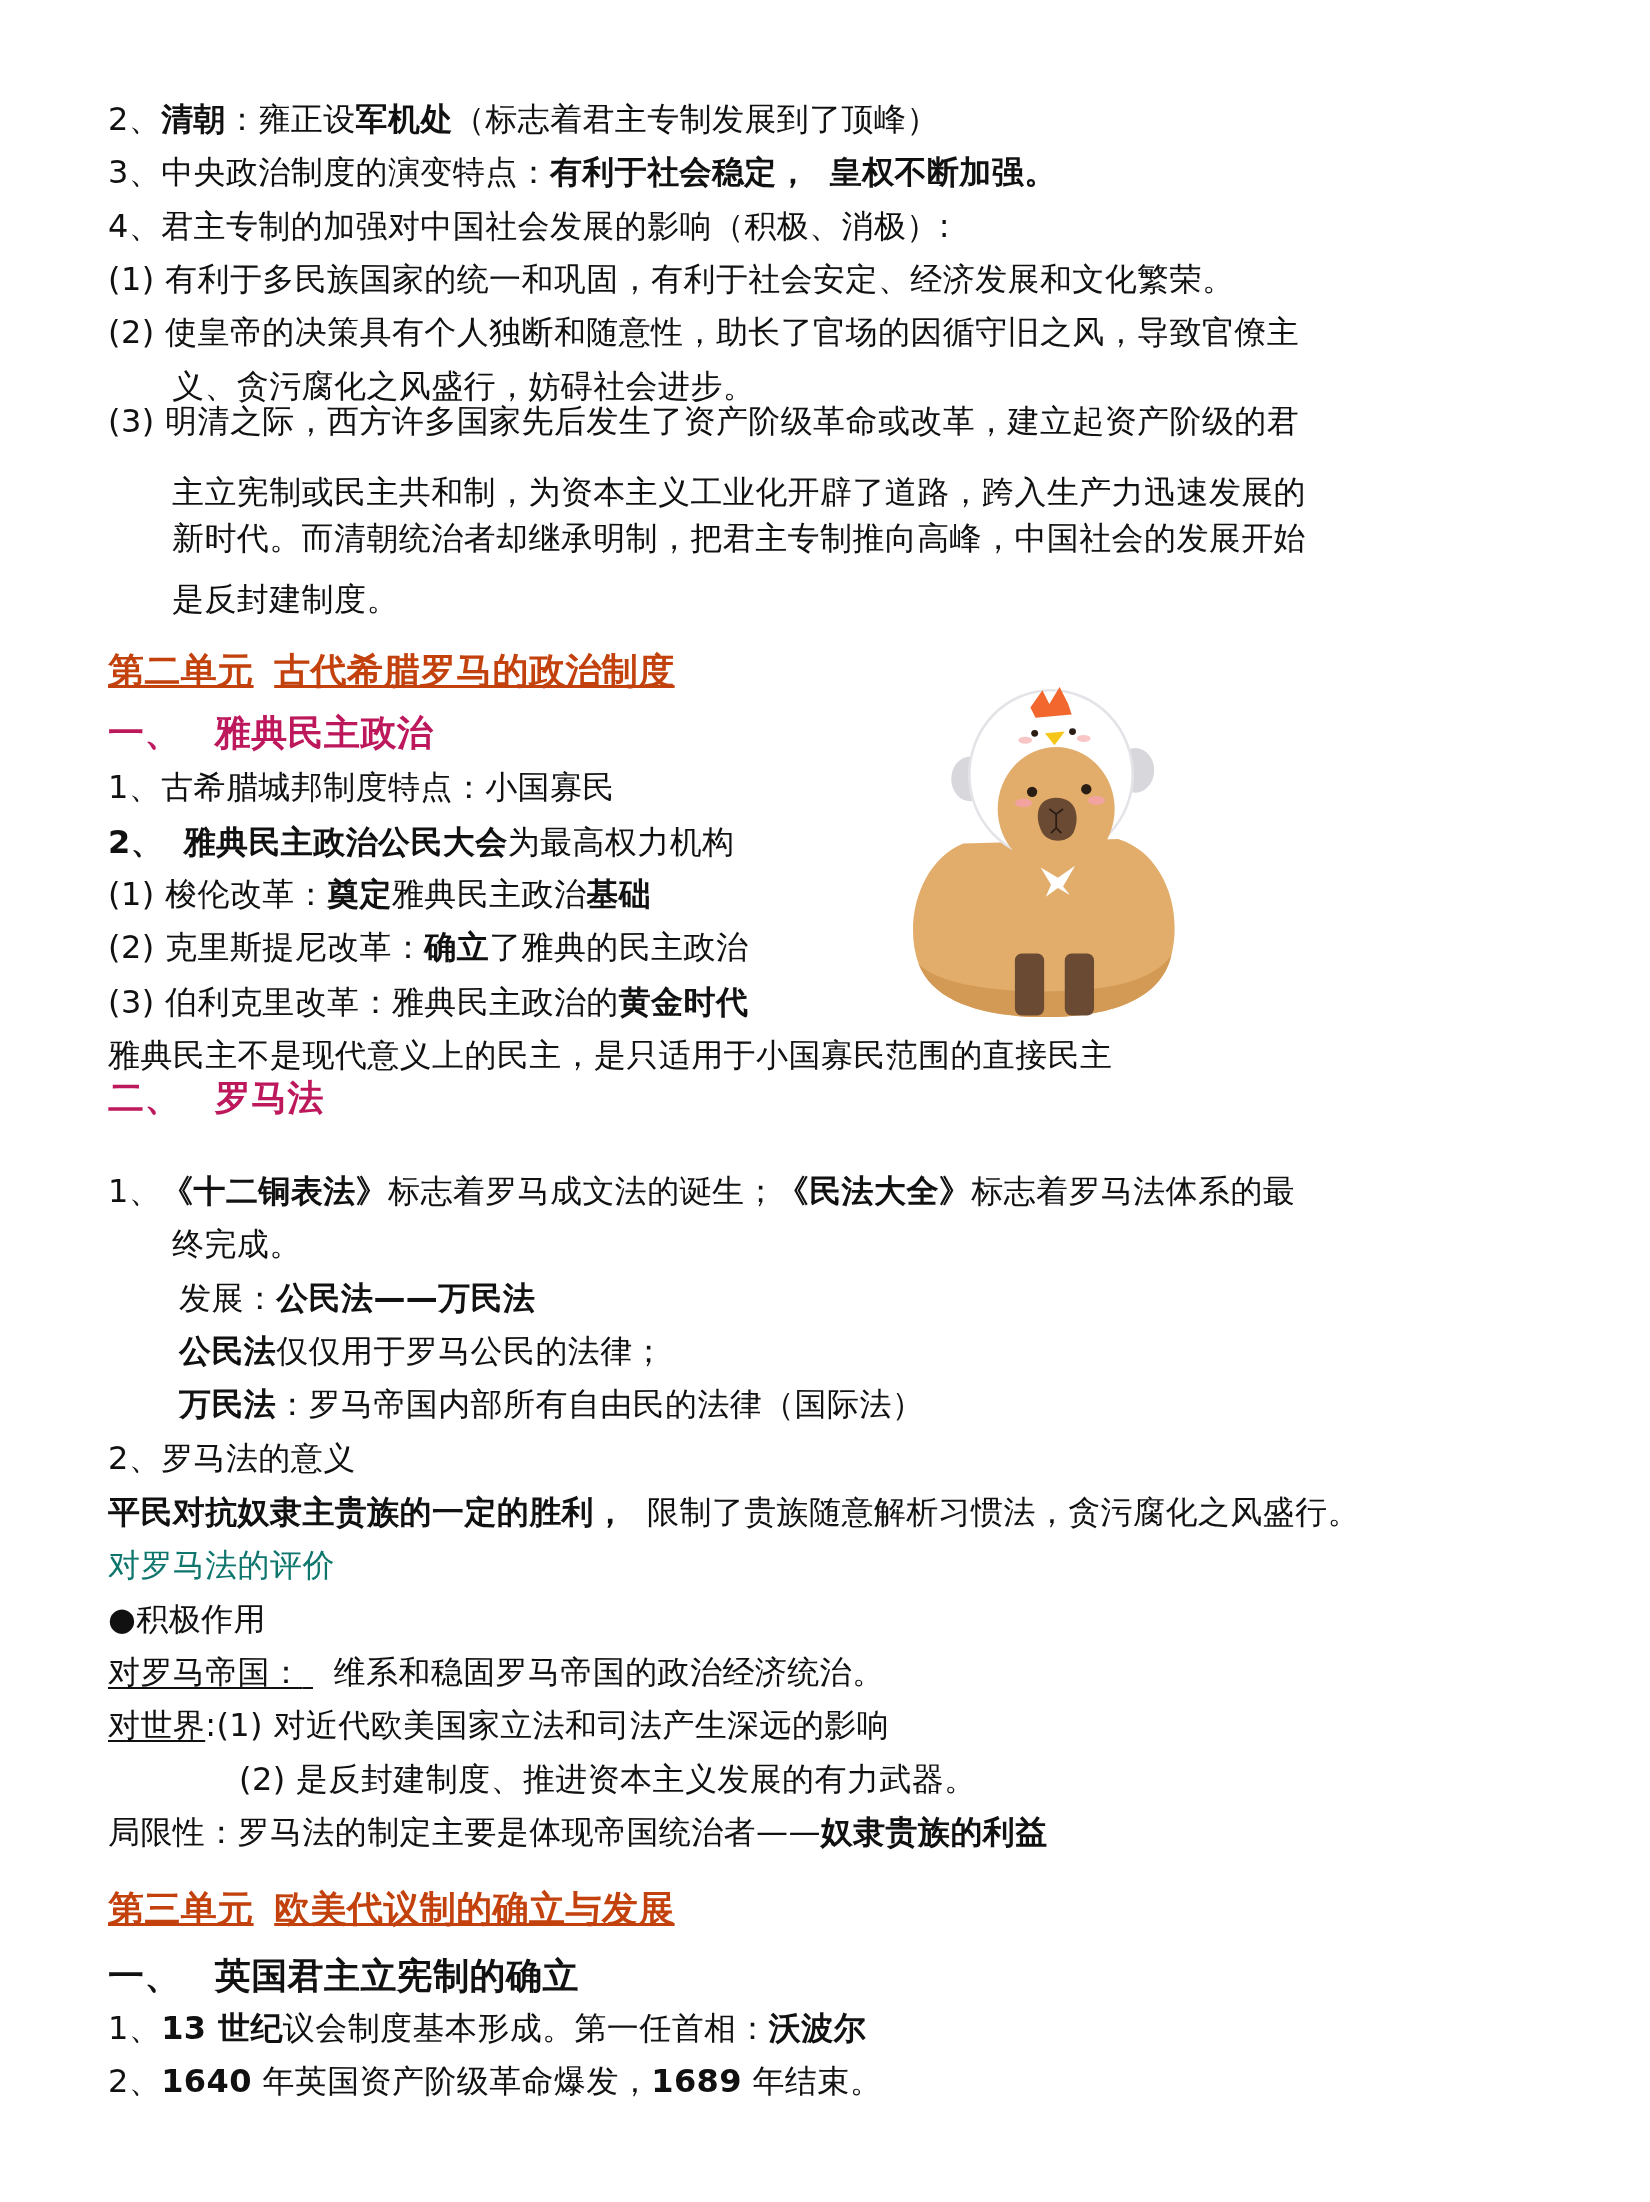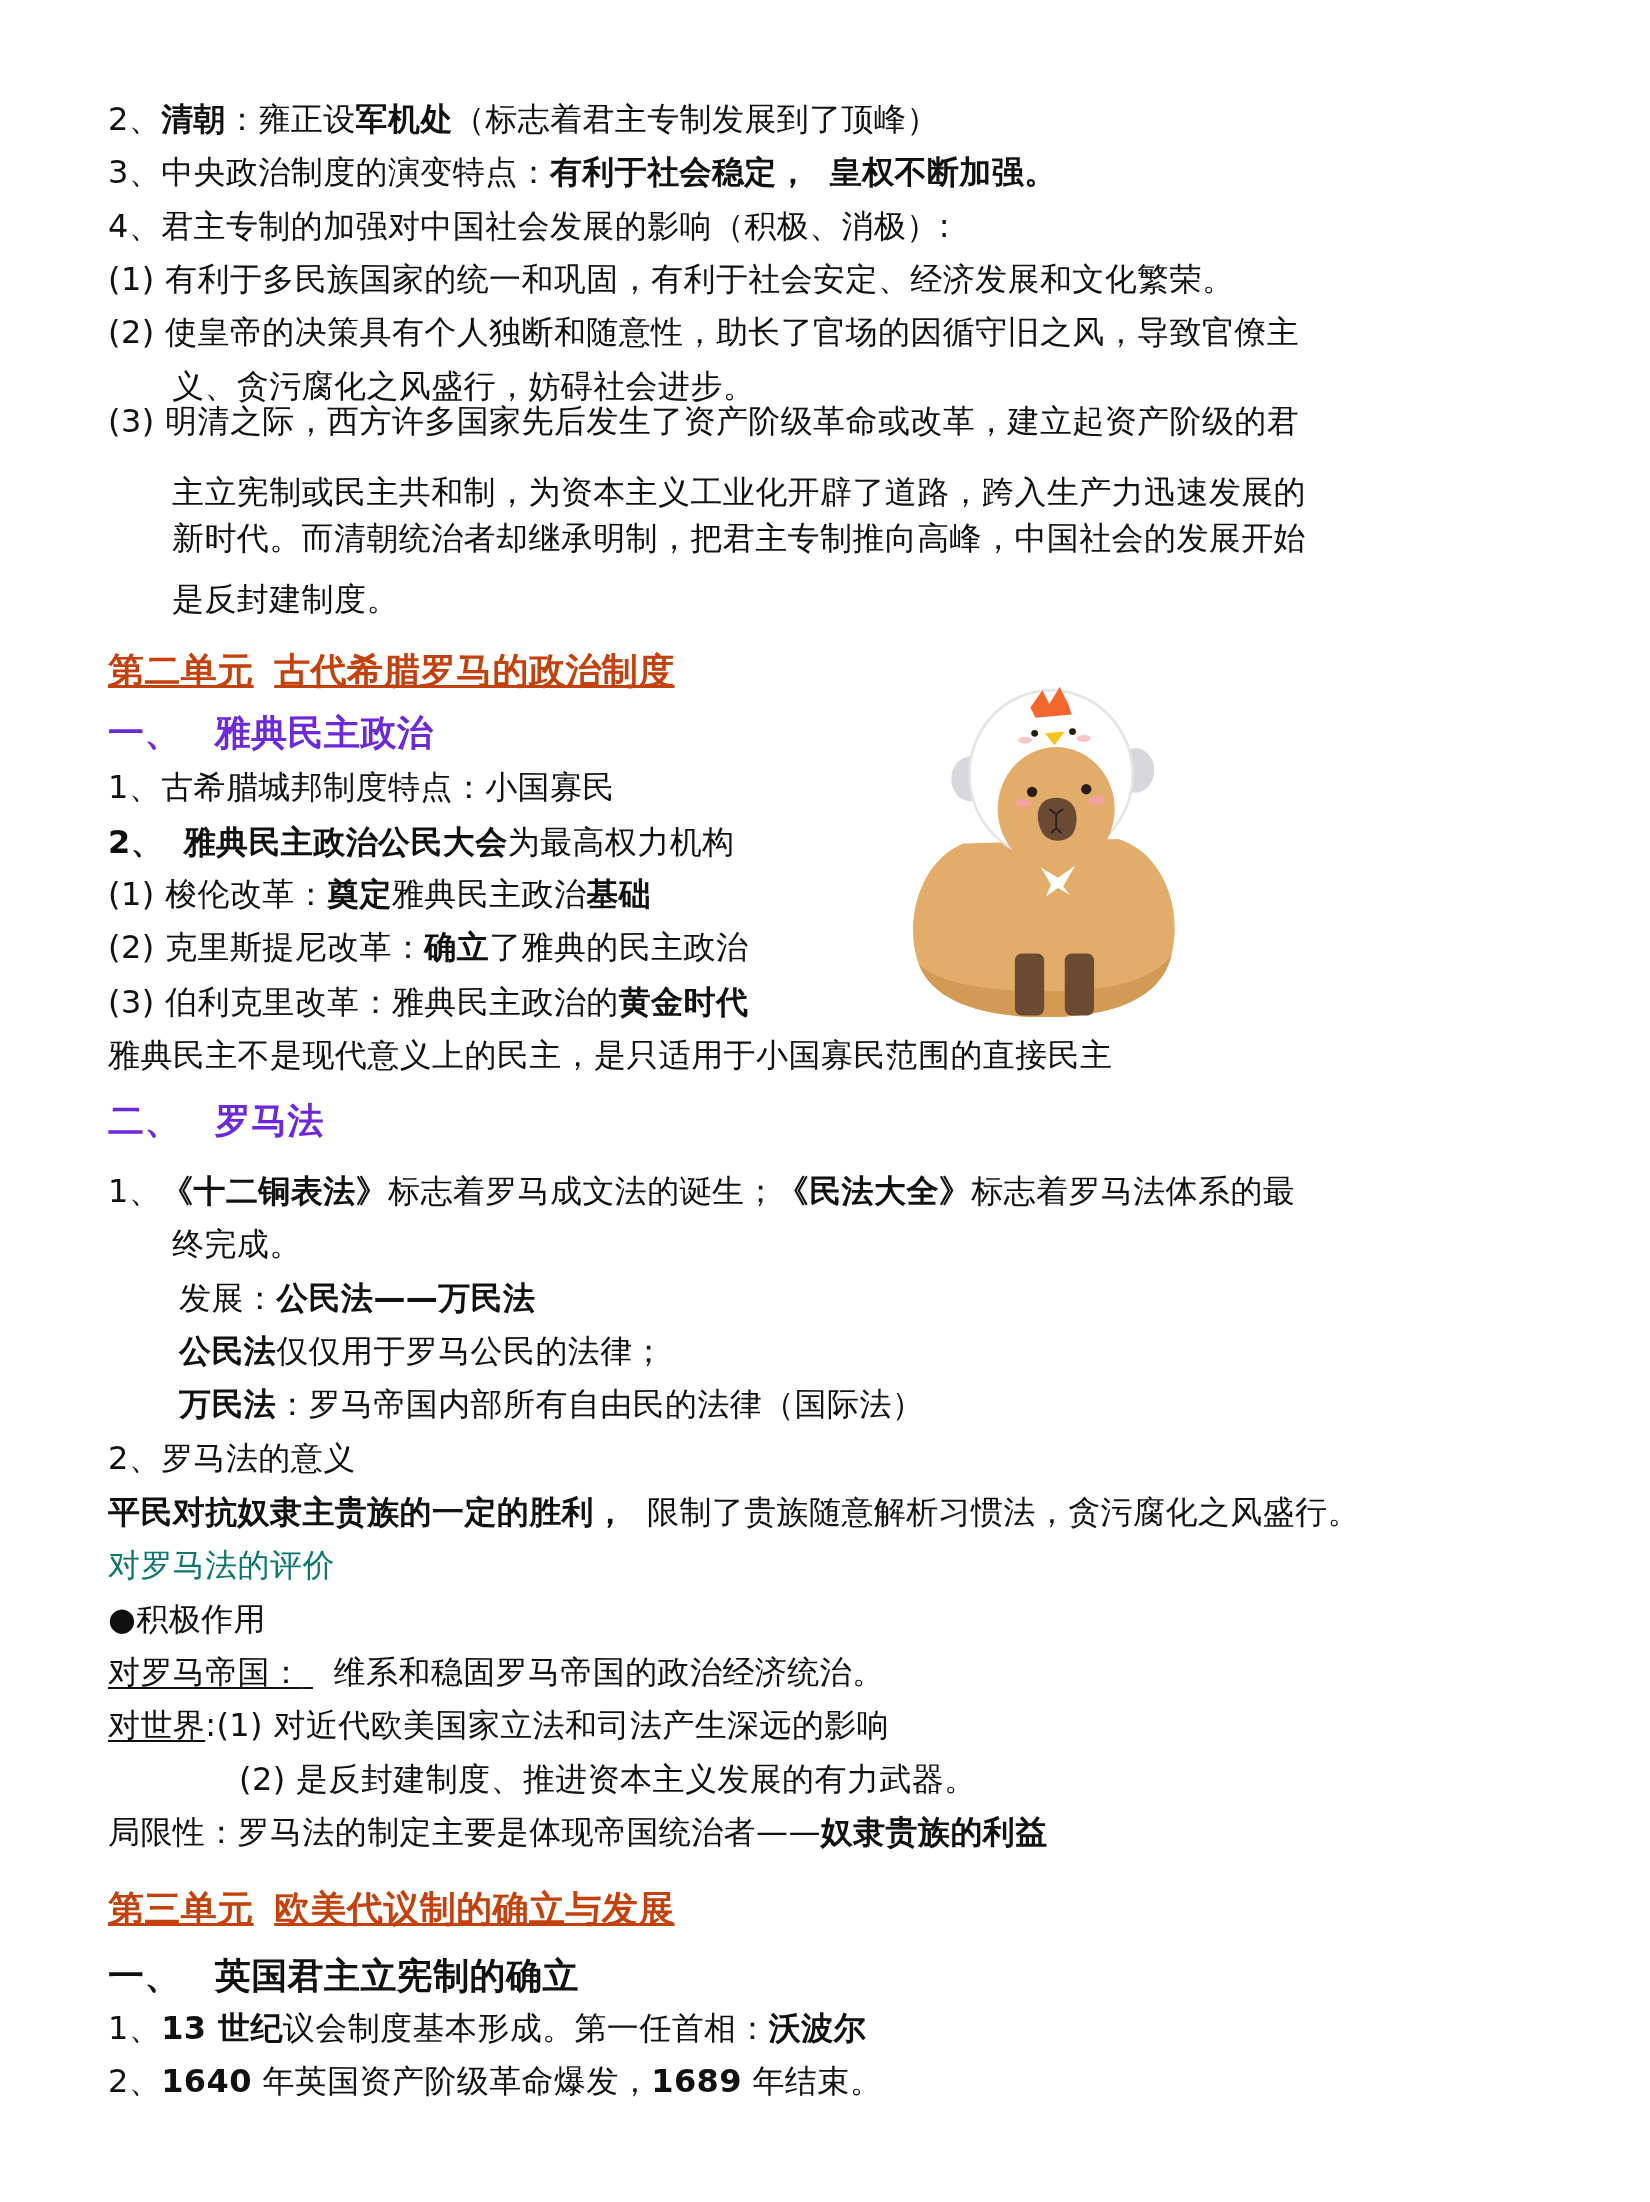--- a/index.html
+++ b/index.html
@@ -8,21 +8,21 @@
   .ln { position: absolute; left: 108px; font-size: 32px; line-height: 53px; height: 53px;
         white-space: nowrap; letter-spacing: 0.4px; }
   .ind { left: 172px; }
   .ind2 { left: 179px; }
   .ind3 { left: 239px; }
   .b { font-weight: bold; }
   .u { text-decoration: underline; text-decoration-thickness: 1.7px; text-underline-offset: 4.3px; }
   .blue { color: #0f766e; }
   .h1 { font-size: 36px; font-weight: bold; color: #c2410c; text-decoration: underline; }
   .h2 { font-size: 36px; font-weight: bold; }
-  .h2.blue { color: #6d28d9; }
+  .h2.blue { color: #be185d; }
   .gap { display: inline-block; width: 34px; }
   .gap2 { display: inline-block; width: 20.6px; }
 
   
   .capy { position: absolute; left: 903px; top: 680px; width: 284px; height: 344px; }
 </style>
 </head>
 <body>
 
 <div class="ln" style="top:93px">
@@ -54,21 +54,21 @@
   <span>(1) 梭伦改革：</span><span class="b">奠定</span><span>雅典民主政治</span><span class="b">基础</span>
 </div>
 <div class="ln" style="top:921px">
   <span>(2) 克里斯提尼改革：</span><span class="b">确立</span><span>了雅典的民主政治</span>
 </div>
 <div class="ln" style="top:976px">
   <span>(3) 伯利克里改革：雅典民主政治的</span><span class="b">黄金时代</span>
 </div>
 <div class="ln" style="top:1029px">雅典民主不是现代意义上的民主，是只适用于小国寡民范围的直接民主</div>
 
-<div class="ln h2 blue" style="top:1094px">
+<div class="ln h2 blue" style="top:1071px">
   <span>二、</span><span class="gap"></span><span>罗马法</span>
 </div>
 <div class="ln" style="top:1165px">
   <span>1、</span><span class="b">《十二铜表法》</span><span>标志着罗马成文法的诞生；</span><span class="b">《民法大全》</span><span>标志着罗马法体系的最</span>
 </div>
 <div class="ln ind" style="top:1218px">终完成。</div>
 <div class="ln ind2" style="top:1272px">
   <span>发展：</span><span class="b">公民法——万民法</span>
 </div>
 <div class="ln ind2" style="top:1325px">

